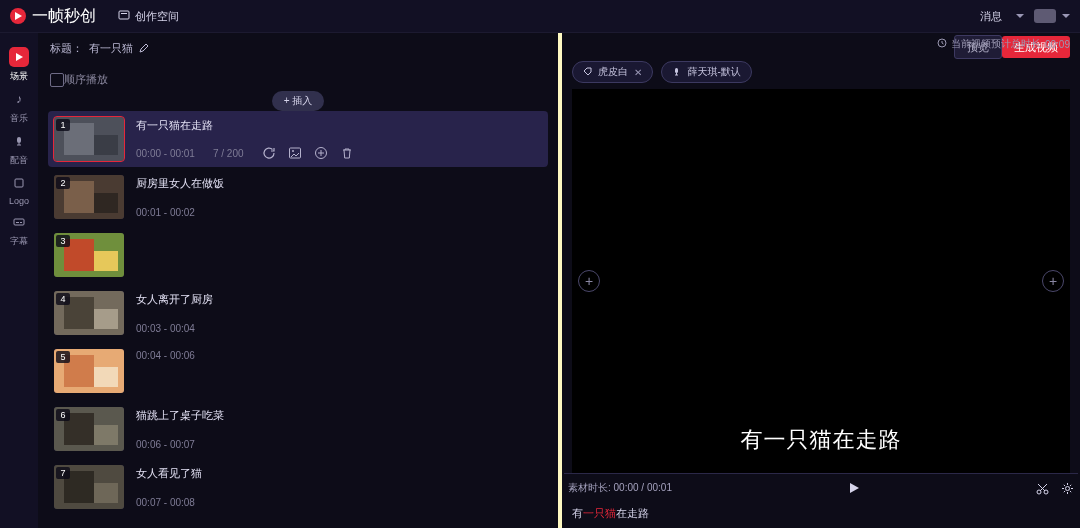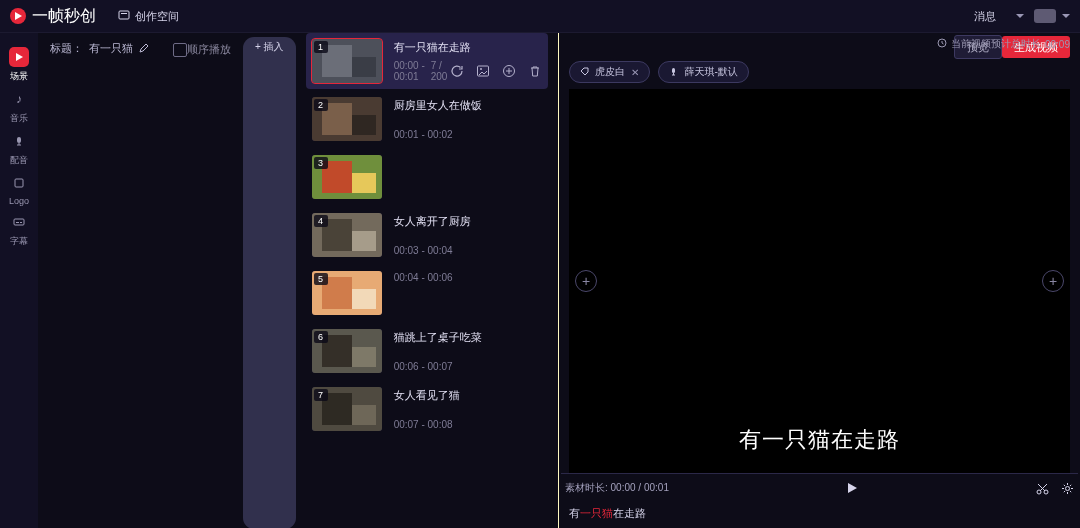--- a/index.html
+++ b/index.html
@@ -2,33 +2,33 @@
 <html><head>
 <meta charset="utf-8">
 <style>
 html,body{margin:0;padding:0;width:1080px;height:528px;background:#0d0c18;color:#d6d4ea;font-family:-apple-system,"PingFang SC","Microsoft YaHei",sans-serif;font-size:11px;overflow:hidden}
 .topbar{height:32px;background:#121024;display:flex;align-items:center;padding:0 10px;border-bottom:1px solid #1c1a30}
 .brand{display:flex;align-items:center;gap:6px;font-size:16px;color:#fff}
 .brand-logo{width:16px;height:16px;border-radius:50%}
 .brand-logo svg{display:block}
 .workspace{margin-left:22px;display:flex;align-items:center;gap:5px;color:#d6d4ea;font-size:11px}
 .spacer{flex:1}
-.notif{display:flex;align-items:center;gap:20px;color:#d6d4ea;font-size:11px;margin-right:10px}
+.notif{display:flex;align-items:center;gap:14px;color:#d6d4ea;font-size:11px;margin-right:10px}
 .chev{display:inline-block;width:0;height:0;border-left:4px solid transparent;border-right:4px solid transparent;border-top:4px solid #9a97b5}
 .avatar{width:22px;height:14px;border-radius:3px;background:#5e5a73}
 .user{display:flex;align-items:center;gap:6px}
 .body{display:flex;height:496px}
 .rail{width:38px;background:#121024;display:flex;flex-direction:column;align-items:center;padding-top:14px;gap:6px}
 .rail-item{display:flex;flex-direction:column;align-items:center;gap:3px;color:#9996b0;font-size:9px;width:100%;cursor:pointer}
 .rail-item.active{color:#fff}
 .rail-ic{width:20px;height:20px;border-radius:5px;display:flex;align-items:center;justify-content:center}
 .rail-item.active .rail-ic{background:#e6273a}
 .rail-ic svg,.rail-ic span{display:block}
 .main{display:flex;flex:1;overflow:hidden}
-.left{width:520px;display:flex;flex-direction:row;border-right:1px solid #fef9c3}
+.left{width:520px;display:flex;flex-direction:column;border-right:4px solid #fef9c3}
 .titlebar{height:30px;display:flex;align-items:center;padding:0 12px;gap:6px;color:#bcb9d4}
 .titlebar .pen{width:10px;height:10px;color:#bcb9d4}
 .orderrow{height:24px;display:flex;align-items:flex-end;padding:0 12px;color:#8b889f}
 .chk{width:12px;height:12px;border:1px solid #6e6b86;background:transparent;border-radius:2px}
 .hdr-r{height:30px;display:flex;align-items:center;justify-content:flex-end;padding:0 10px;position:absolute;top:32px;right:0}
 .btn{height:22px;border-radius:3px;padding:0 12px;display:flex;align-items:center;font-size:11px;cursor:pointer}
 .btn-outline{background:#1f1c36;color:#b5b2c9;border:1px solid #3d3961}
 .btn-primary{background:#e6273a;color:#fff}
 .insertbar{display:flex;justify-content:center;padding:4px 0 0 0}
 .pill{background:#31304d;color:#d6d4ea;font-size:10px;padding:3px 12px;border-radius:11px;cursor:pointer}
@@ -36,21 +36,21 @@
 .scenes::-webkit-scrollbar{width:6px}
 .scenes::-webkit-scrollbar-thumb{background:#3a375a;border-radius:3px}
 .scene{display:flex;gap:12px;padding:6px;border-radius:4px;margin-bottom:2px;position:relative}
 .scene.selected{background:#28234b}
 .thumb{width:70px;height:44px;border-radius:3px;overflow:hidden;position:relative;flex-shrink:0;background:#2a2845}
 .scene.selected .thumb{outline:1px solid #e6273a}
 .thumb .idx{position:absolute;top:2px;left:2px;background:#0a0917cc;color:#fff;font-size:9px;padding:0 3px;border-radius:2px;line-height:12px;min-width:8px;text-align:center}
 .thumb svg{display:block;width:70px;height:44px}
 .scene-body{flex:1;display:flex;flex-direction:column;justify-content:space-between;padding:1px 0}
 .scene-title{color:#e3e1f4;font-size:11px}
-.scene-meta{display:flex;color:#7f7c96;font-size:10px;align-items:center}
+.scene-meta{display:flex;gap:18px;color:#7f7c96;font-size:10px;align-items:center}
 .scene-actions{display:flex;gap:12px;align-items:center;color:#9996b0}
 .scene-actions svg{width:14px;height:14px;display:block}
 .right{flex:1;display:flex;flex-direction:column;position:relative}
 .totals{height:22px;display:flex;align-items:center;justify-content:flex-end;padding:0 10px;gap:4px;color:#9b98b2;font-size:10px}
 .tags{padding:6px 10px;display:flex;gap:8px}
 .tag{display:inline-flex;align-items:center;gap:6px;border:1px solid #3c3960;color:#c7c5df;background:#1a1832;border-radius:12px;padding:3px 10px;font-size:10px}
 .tag .x{color:#9a97b5;font-size:10px}
 .preview{margin:0 10px;flex:1;background:#000;position:relative;display:flex;align-items:center;justify-content:center;overflow:hidden}
 .nav-circ{width:20px;height:20px;border:1px solid #4a476a;border-radius:50%;display:flex;align-items:center;justify-content:center;color:#8a87a3;position:absolute;top:50%;transform:translateY(-50%);cursor:pointer;font-size:14px;line-height:1}
 .nav-circ.left-c{left:6px}

